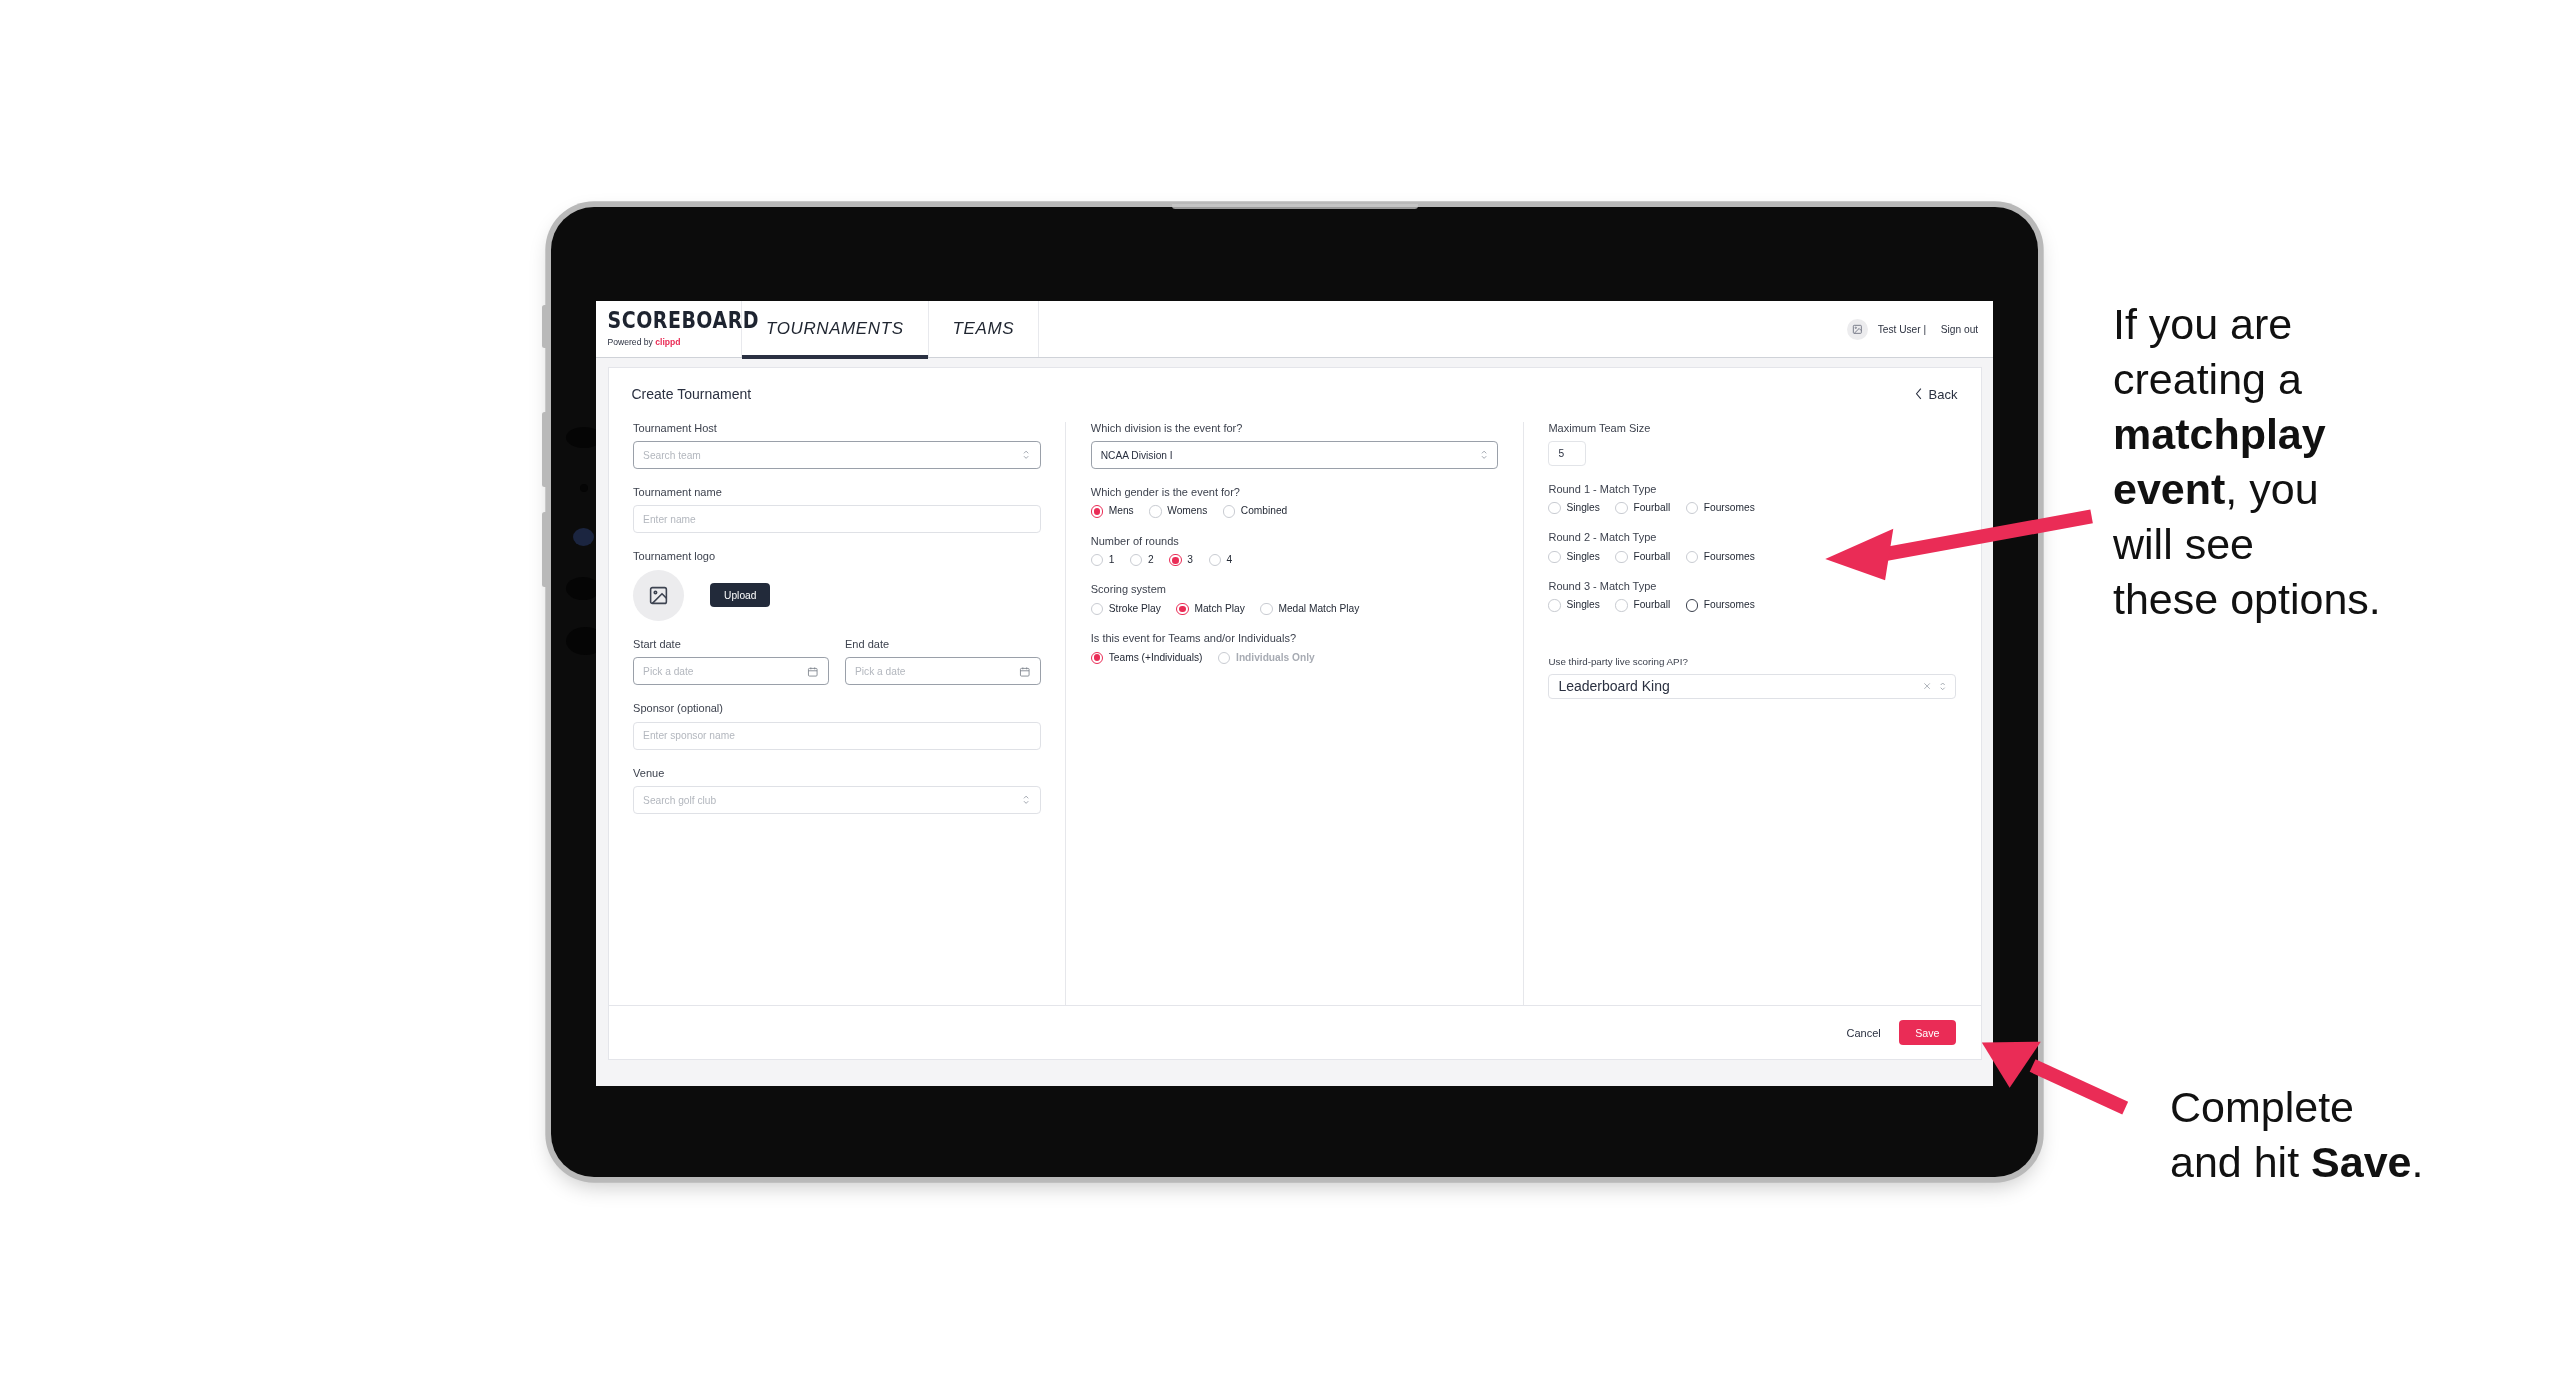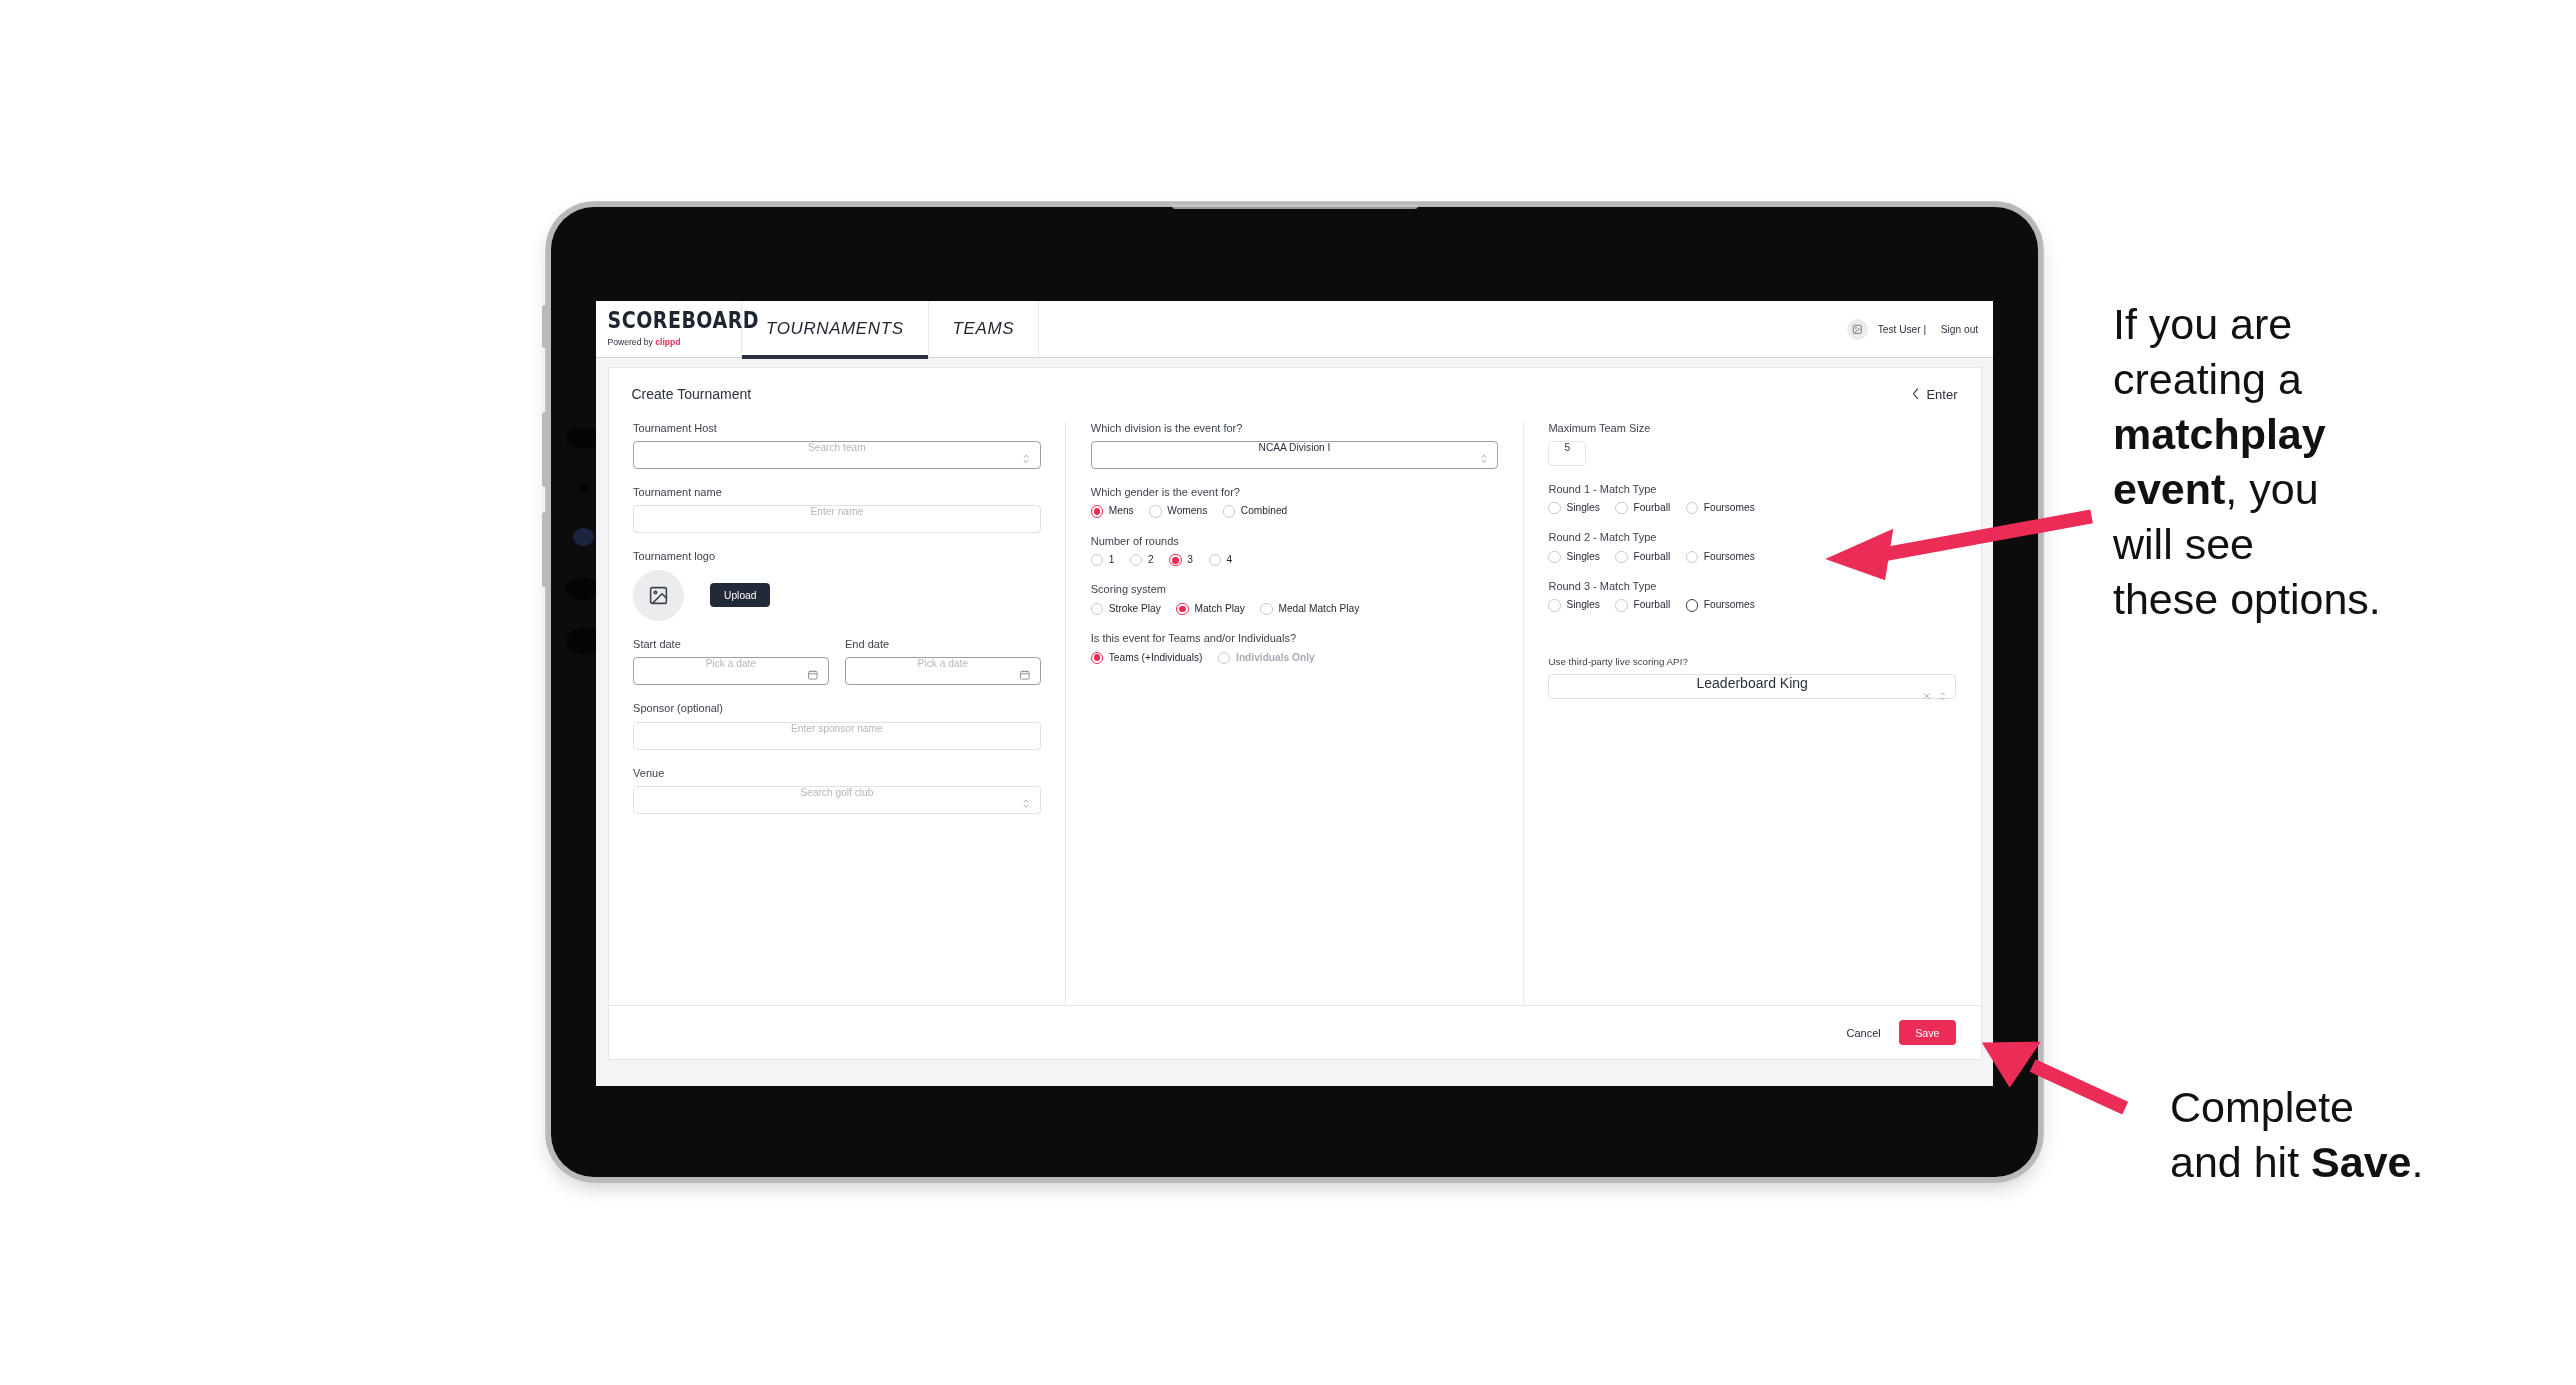--- a/index.html
+++ b/index.html
@@ -107,21 +107,21 @@
   .col.c1 { border-right:0.8px solid #e6e7eb; }
   .col.c2 { border-right:0.8px solid #e6e7eb; }
 
   .fl { font-size:11px; color:#3d424e; margin-bottom:7.4px; display:block; }
   .fl.sm { font-size:9.8px; }
   .grp { margin-bottom: 17px; }
 
   .inp {
     width:100%; height:28px; border:0.8px solid #9aa0a9; border-radius:4.1px;
     background:#fff; display:flex; align-items:center; padding: 0 9px;
-    font-size:10.2px; color:#2a3040; position:relative;flex-direction:column;
+    font-size:10.2px; color:#2a3040; position:relative;
   }
   .inp.light { border-color:#dfe1e6; }
   .inp .ph { color:#b3b7be; }
   .inp .tail { margin-left:auto; display:flex; align-items:center; gap:7.4px; color:#9aa0a9; }
 
   .inp.tiny { width:38px; height:24.6px; border-color:#e2e4e8; }
   .inp.small { height:24.6px; font-size:14px; border-color:#dfe1e6; }
 
   .two { display:flex; gap:16.4px; }
   .two > div { flex:1; }
@@ -210,21 +210,21 @@
         </div>
       </div>
 
       <div class="card">
         <div class="card-head">
           <div class="card-title">Create Tournament</div>
           <div class="back-link">
             <svg width="7.4" height="11.5" viewBox="0 0 10 16" fill="none" stroke="#2a3040" stroke-width="1.5">
                 <path d="M8 1L2 8l6 7"></path>
               </svg>
-            <span>Enter</span>
+            <span>Back</span>
           </div>
         </div>
 
         <div class="card-body">
 
           <div class="col c1">
 
             <div class="grp">
               <span class="fl">Tournament Host</span>
               <div class="inp">

